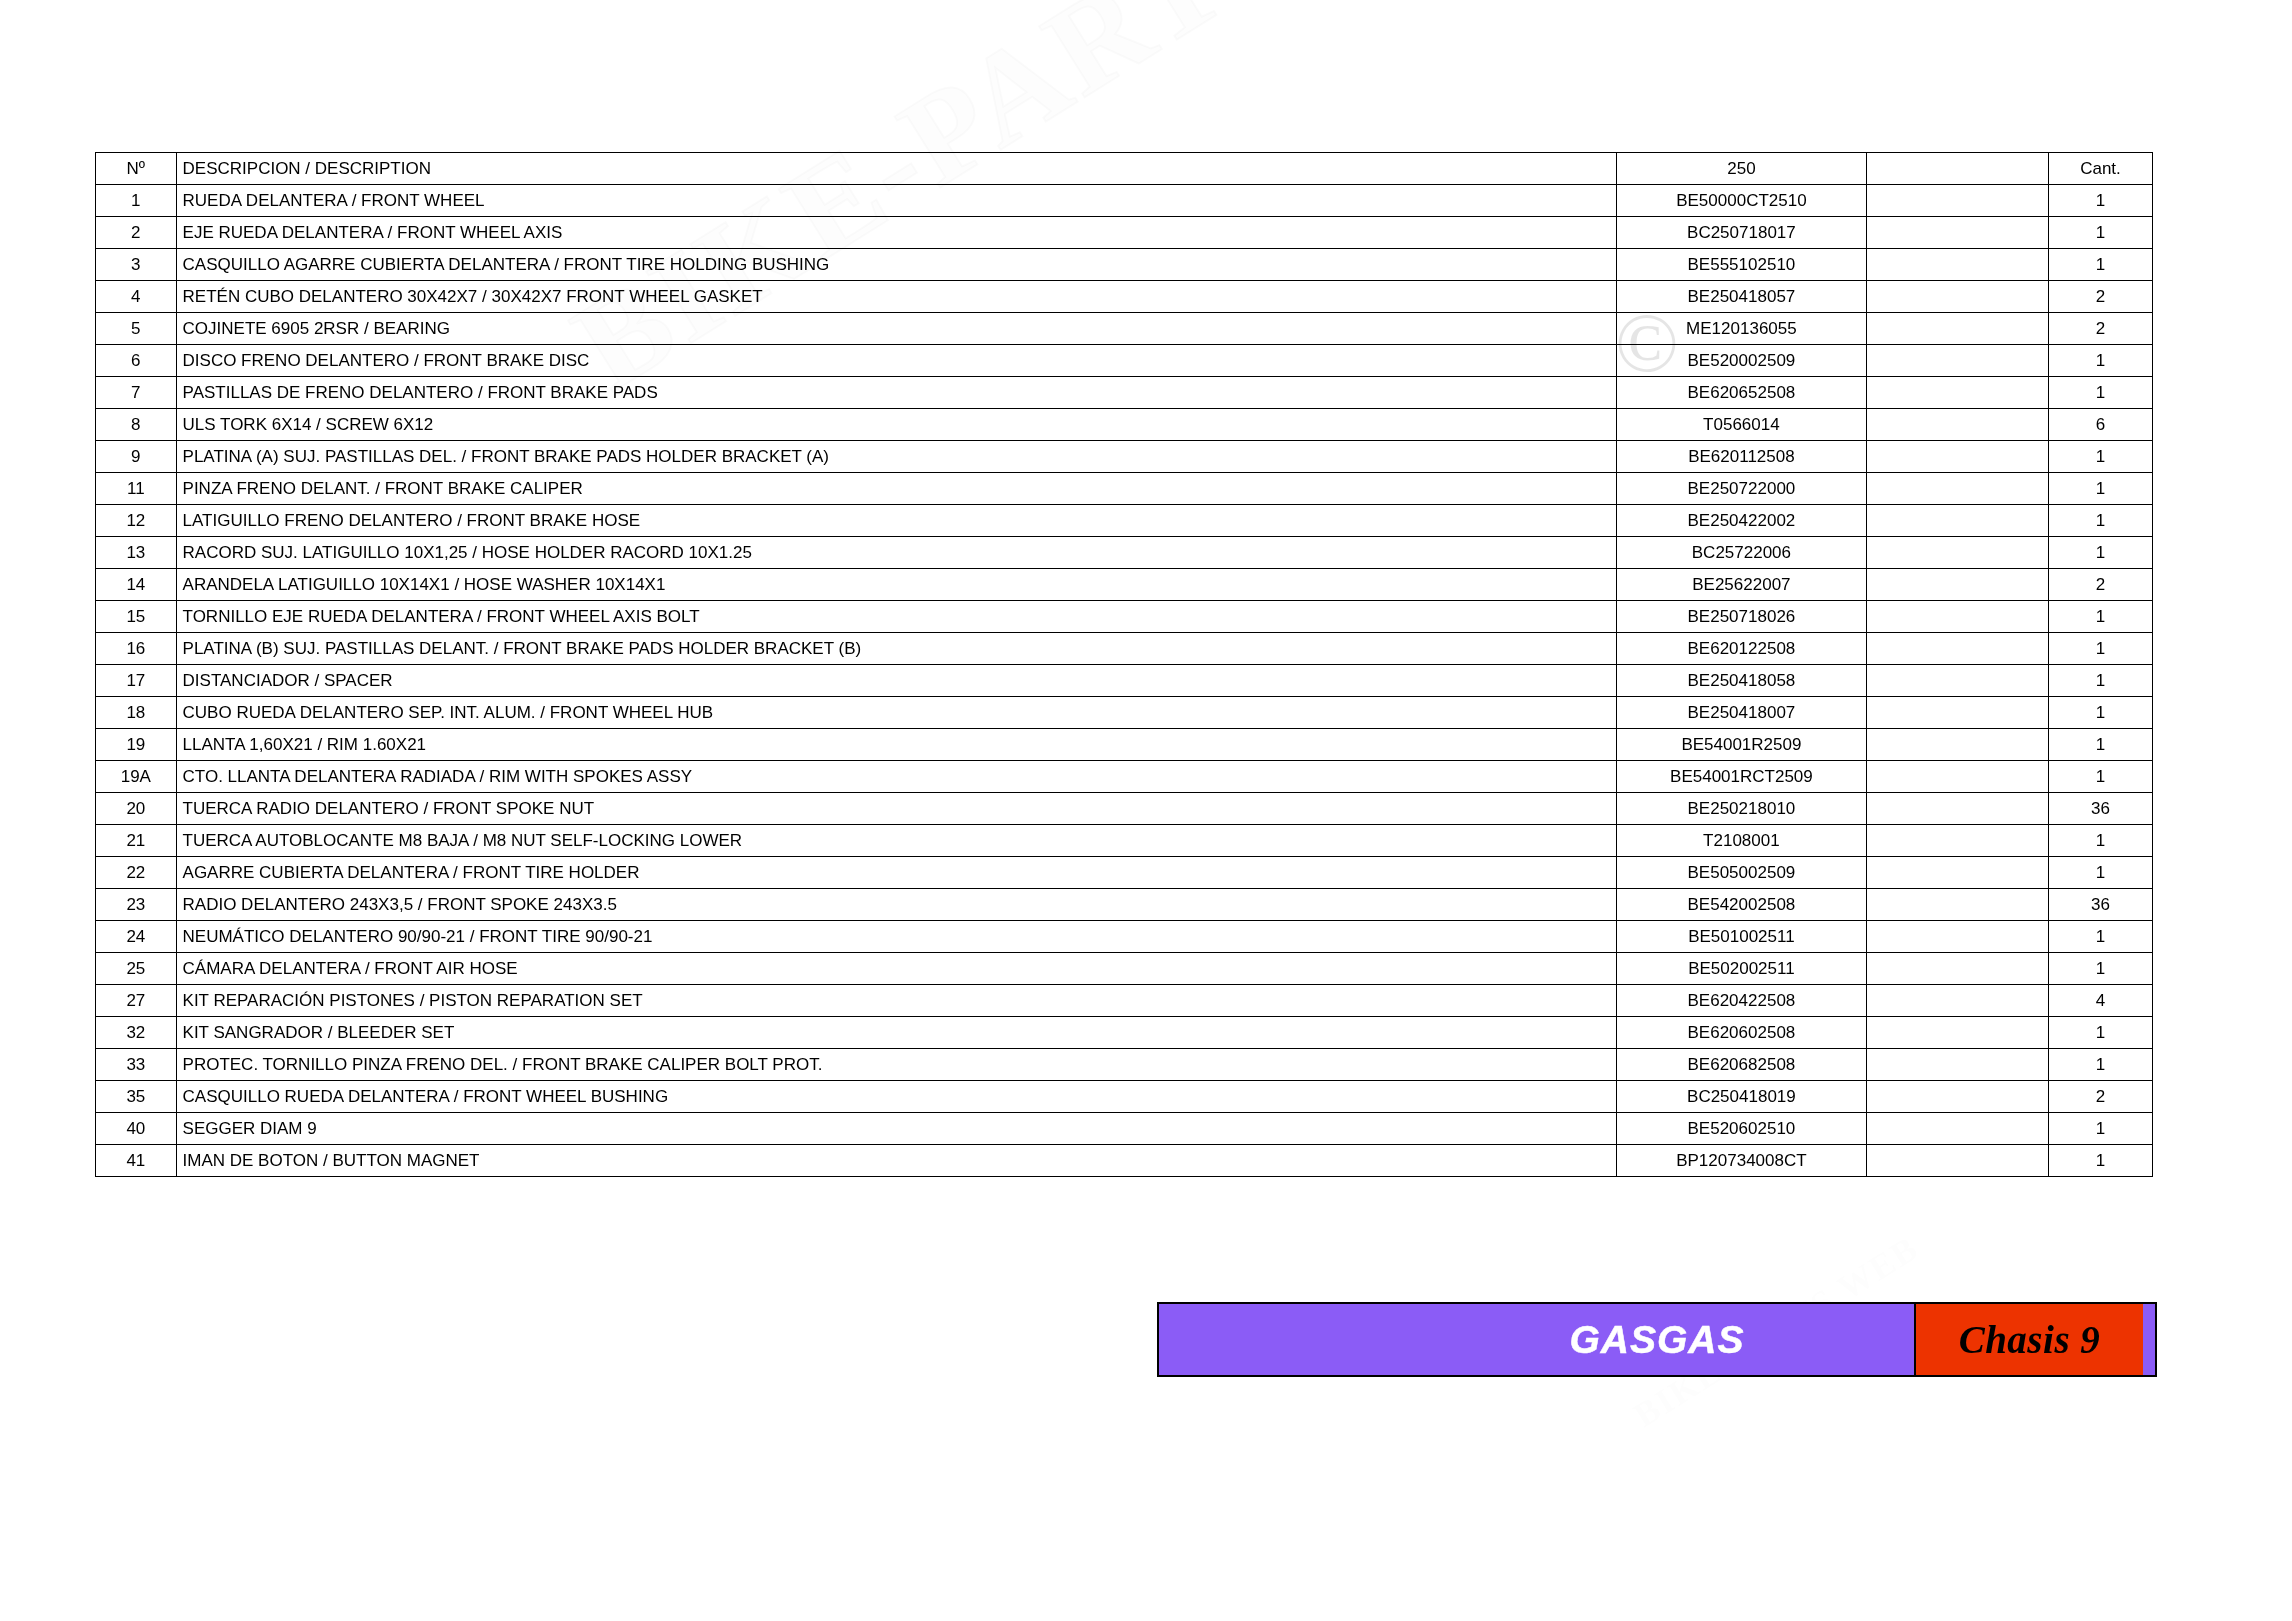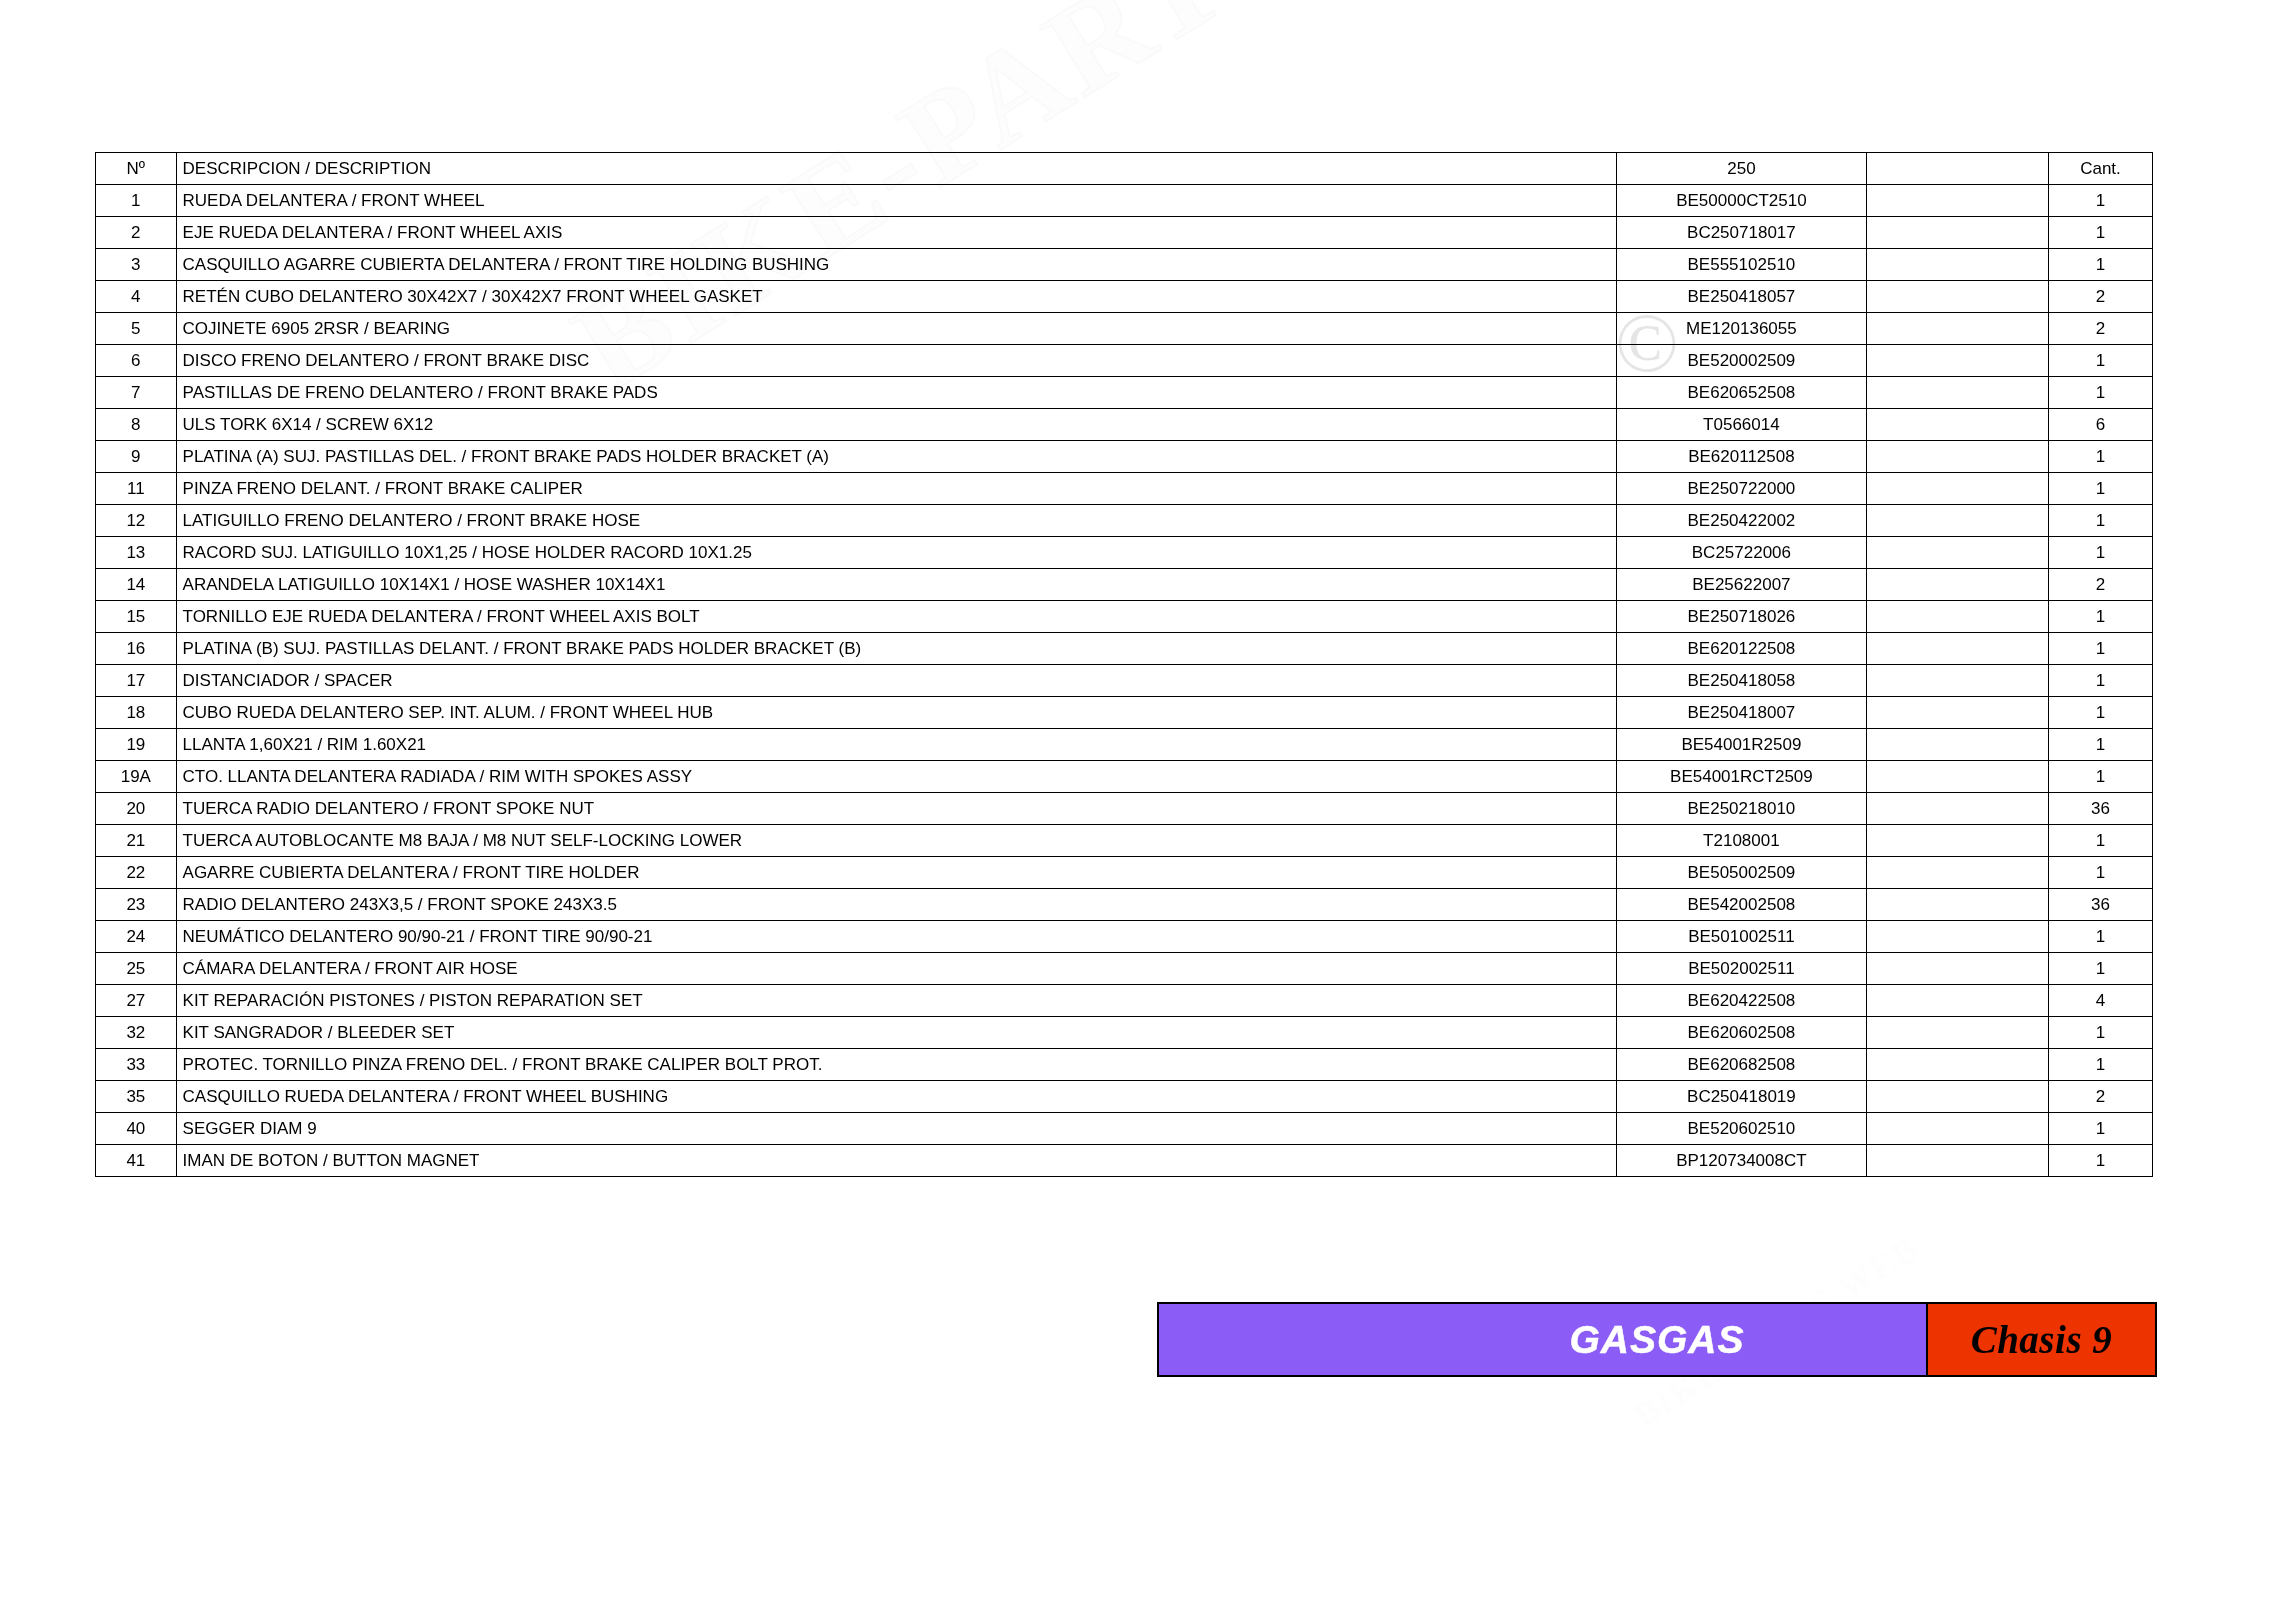--- a/index.html
+++ b/index.html
@@ -113,21 +113,21 @@
     font-family: "Liberation Sans", sans-serif;
     font-style: italic;
     font-weight: bold;
     font-size: 39px;
     color: #ffffff;
     letter-spacing: 1px;
     -webkit-text-stroke: 0.5px #ffffff;
   }
   .chasis-box {
     position: absolute;
-    right: 0;
+    right: 12px;
     top: 0;
     width: 227px;
     height: 100%;
     background: #ed3300;
     border-left: 2px solid #000;
     display: flex;
     align-items: center;
     justify-content: center;
   }
   .chasis-text {

